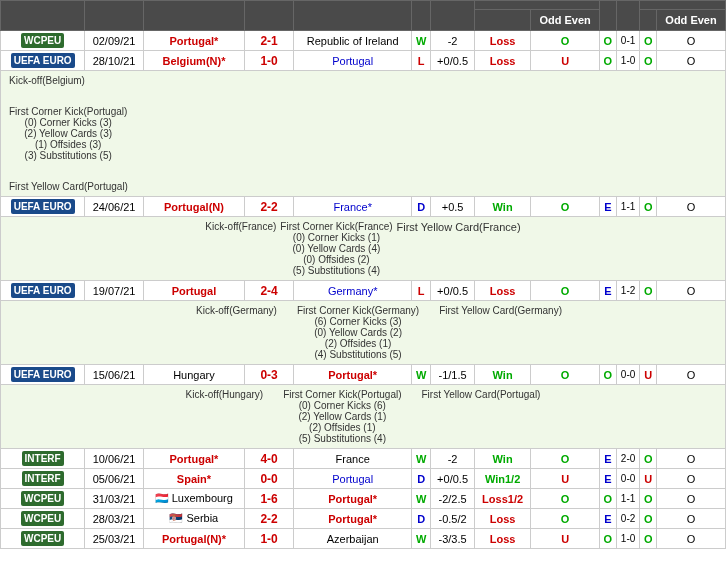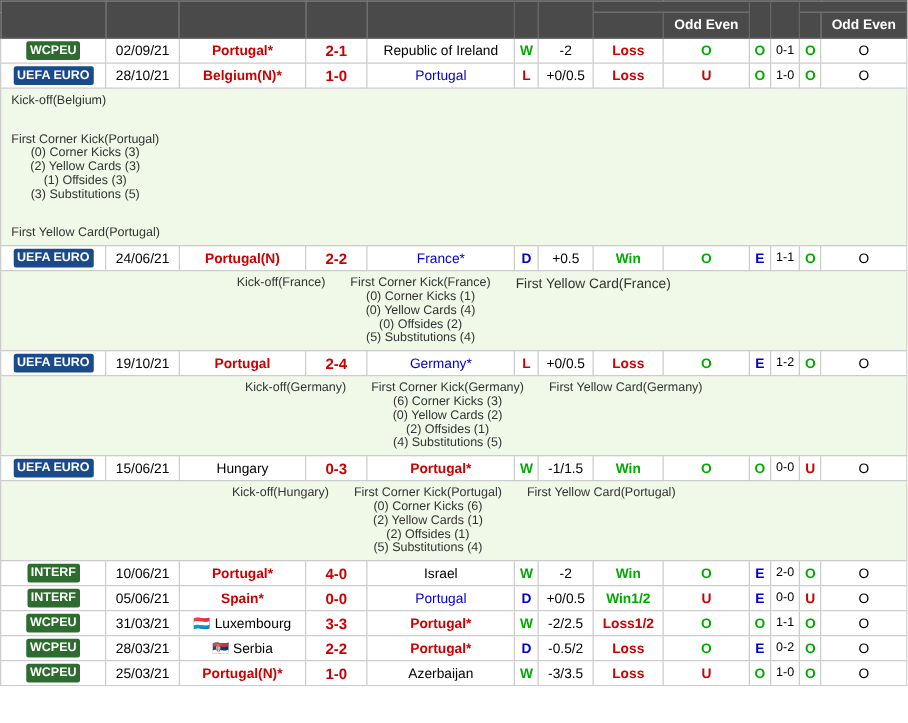--- a/index.html
+++ b/index.html
@@ -163,38 +163,38 @@
       <td>+0.5</td>
       <td class="odds-win">Win</td>
       <td class="over-o">O</td>
       <td class="over-e">E</td>
       <td class="ht-score">1-1</td>
       <td class="over-o">O</td>
       <td>O</td>
     </tr>
         <tr class="detail-row">
       <td colspan="13" style="background:#f0f8e8; padding: 4px 8px;">
-        <div style="display:flex; justify-content:center; gap:20px; align-items:flex-start;">
+        <div style="display:flex; justify-content:center; gap:4px; align-items:flex-start;">
           <div style="color:#333; font-size:10px;">Kick-off(France)</div>
           <div style="color:#333; font-size:10px;">
             <div>First Corner Kick(France)</div>
             <div>(0) Corner Kicks (1)</div>
                 <div>(0) Yellow Cards (4)</div>
                 <div>(0) Offsides (2)</div>
                 <div>(5) Substitutions (4)</div>
           </div>
           <div style="color:#333; font-size:11px;">First Yellow Card(France)</div>
         </div>
       </td>
     </tr>
         <tr class="data-row">
       <td>
         <span class="match-label uefa">UEFA EURO</span>
       </td>
-      <td>19/10/21</td>
+      <td>19/07/21</td>
       <td class="team-red">Portugal</td>
       <td class="result-cell result-l">2-4</td>
       <td class="team-blue">Germany*</td>
       <td class="wl-l">L</td>
       <td>+0/0.5</td>
       <td class="odds-loss">Loss</td>
       <td class="over-o">O</td>
       <td class="over-e">E</td>
       <td class="ht-score">1-2</td>
       <td class="over-o">O</td>
@@ -247,21 +247,21 @@
         </div>
       </td>
     </tr>
         <tr class="data-row">
       <td>
         <span class="match-label interf">INTERF</span>
       </td>
       <td>10/06/21</td>
       <td class="team-red">Portugal*</td>
       <td class="result-cell result-w">4-0</td>
-      <td class="team-black">Israel</td>
+      <td class="team-black">France</td>
       <td class="wl-w">W</td>
       <td>-2</td>
       <td class="odds-win">Win</td>
       <td class="over-o">O</td>
       <td class="over-e">E</td>
       <td class="ht-score">2-0</td>
       <td class="over-o">O</td>
       <td>O</td>
     </tr>
         <tr class="data-row">
@@ -280,21 +280,21 @@
       <td class="ht-score">0-0</td>
       <td class="over-u">U</td>
       <td>O</td>
     </tr>
         <tr class="data-row">
       <td>
         <span class="match-label wcpeu">WCPEU</span>
       </td>
       <td>31/03/21</td>
       <td class="team-black">🇱🇺 Luxembourg</td>
-      <td class="result-cell result-l">3-3</td>
+      <td class="result-cell result-l">1-6</td>
       <td class="team-red">Portugal*</td>
       <td class="wl-w">W</td>
       <td>-2/2.5</td>
       <td class="odds-loss12">Loss1/2</td>
       <td class="over-o">O</td>
       <td class="over-o">O</td>
       <td class="ht-score">1-1</td>
       <td class="over-o">O</td>
       <td>O</td>
     </tr>

